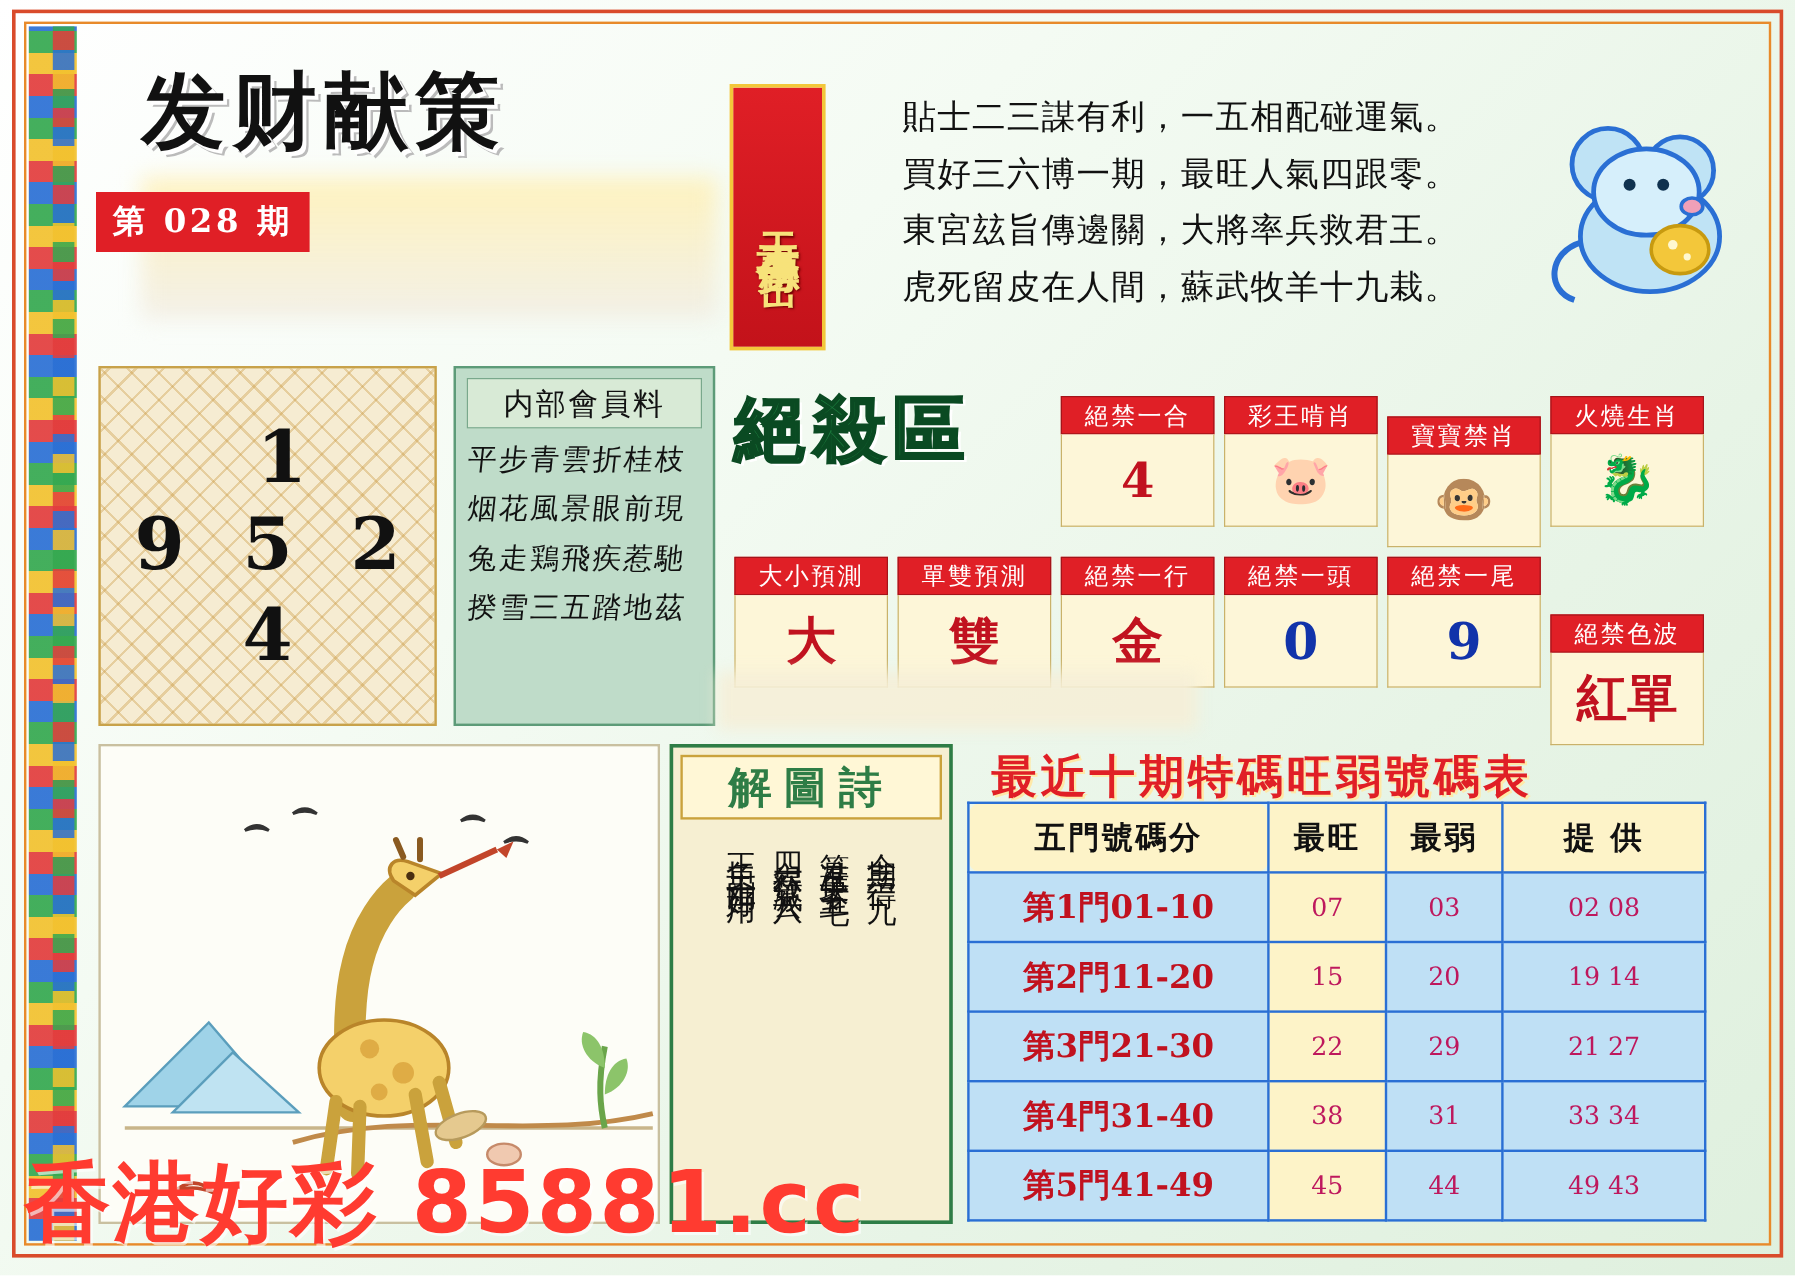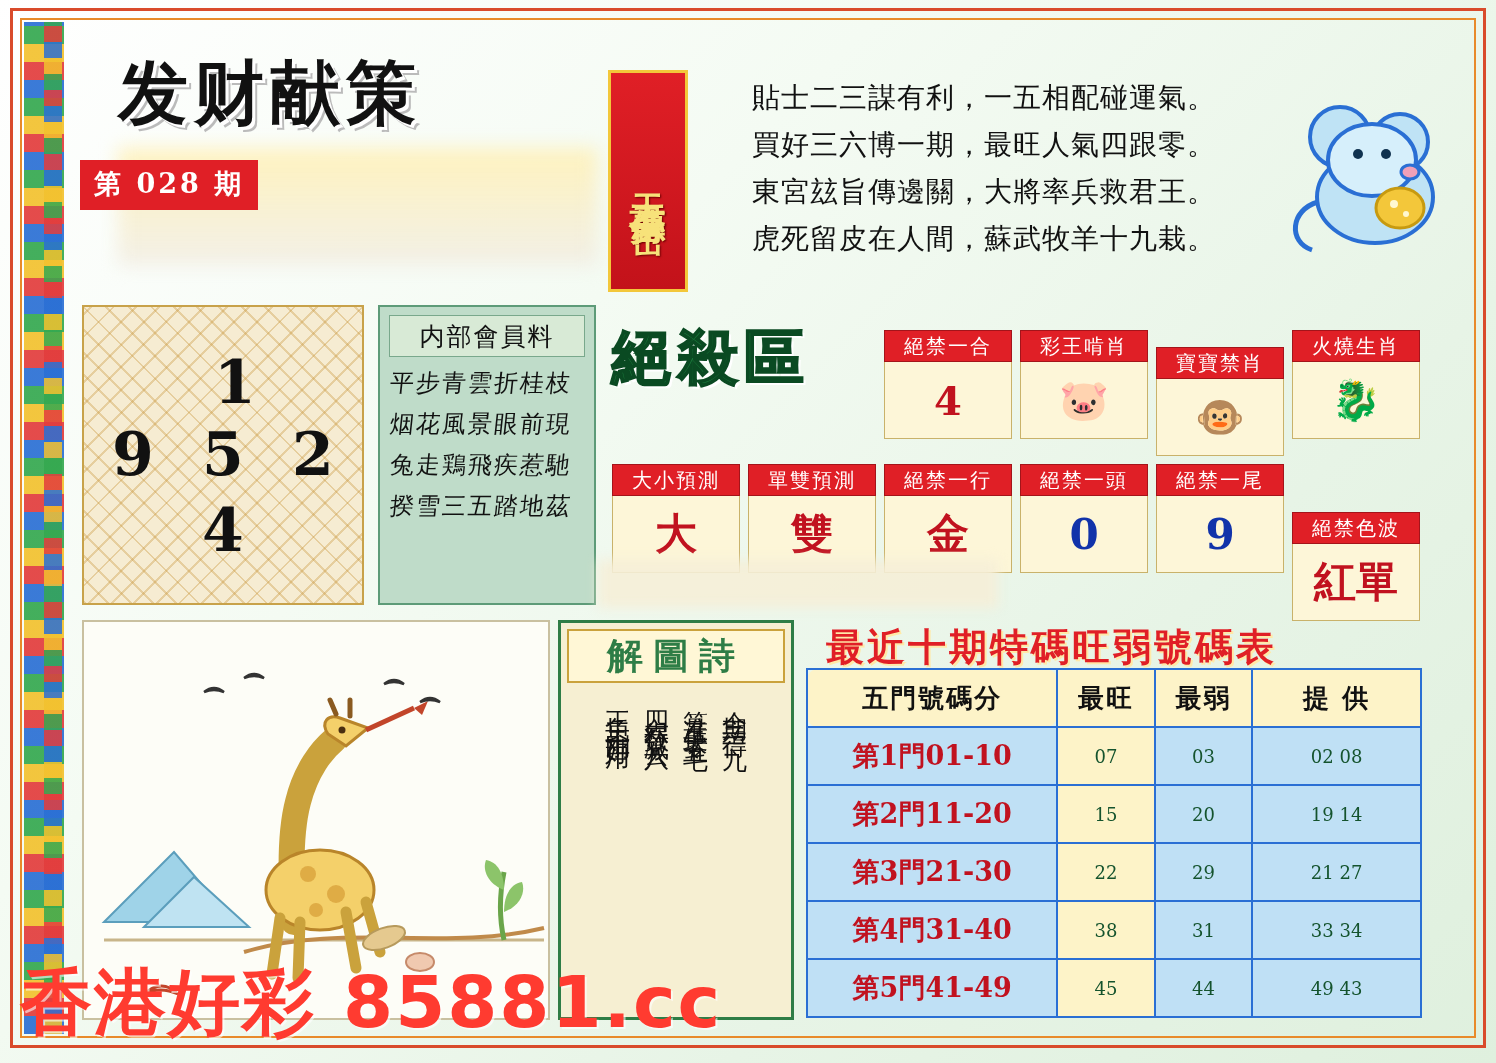--- a/index.html
+++ b/index.html
@@ -194,21 +194,21 @@
     border-collapse:collapse;
     font-family:"DejaVu Serif", serif;
   }
   .tbl th, .tbl td {
     border:2px solid #2a6fd4; text-align:center; height:54px;
   }
   .tbl th {
     background:#fdf3c8; color:#111; font-size:26px; letter-spacing:2px;
   }
   .tbl td.c0 { background:#bfe0f5; color:#c1121f; font-size:27px; font-weight:bold; }
-  .tbl td { background:#fdf3c8; color:#14532d; font-size:18px; }
+  .tbl td { background:#fdf3c8; color:#be185d; font-size:21px; }
   .tbl td.cb { background:#bfe0f5; }
 
   
   .wm-main {
     position:absolute; left:20px; top:955px;
     font-family:"DejaVu Sans", sans-serif;
     font-size:72px; font-weight:bold; color:#ff3b30;
     letter-spacing:2px;
     text-shadow:2px 2px 0 rgba(255,255,255,.6);
   }

